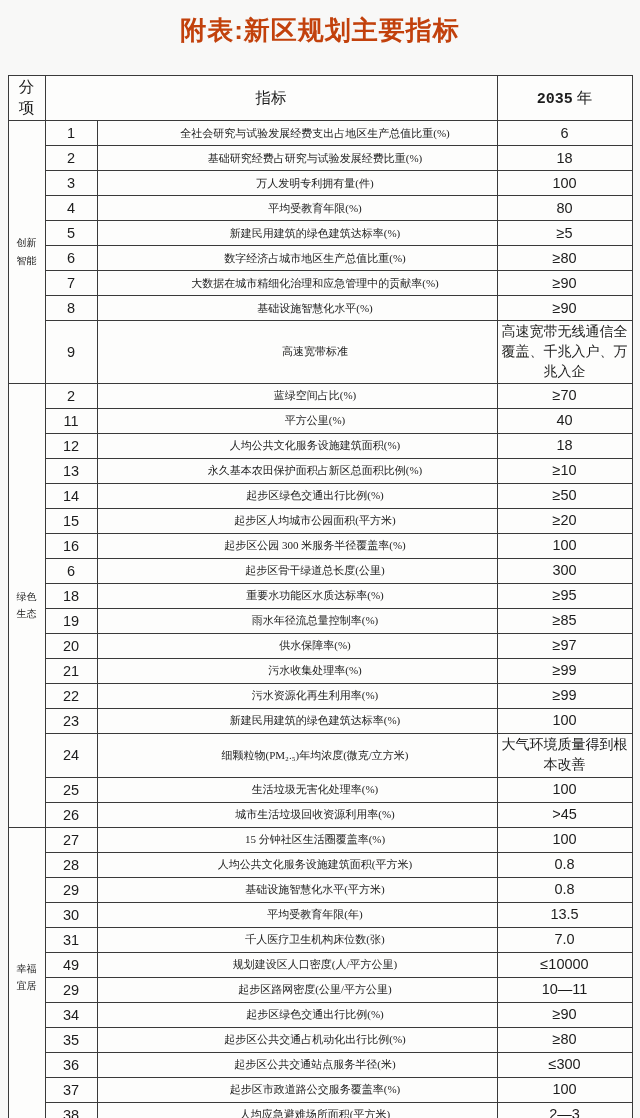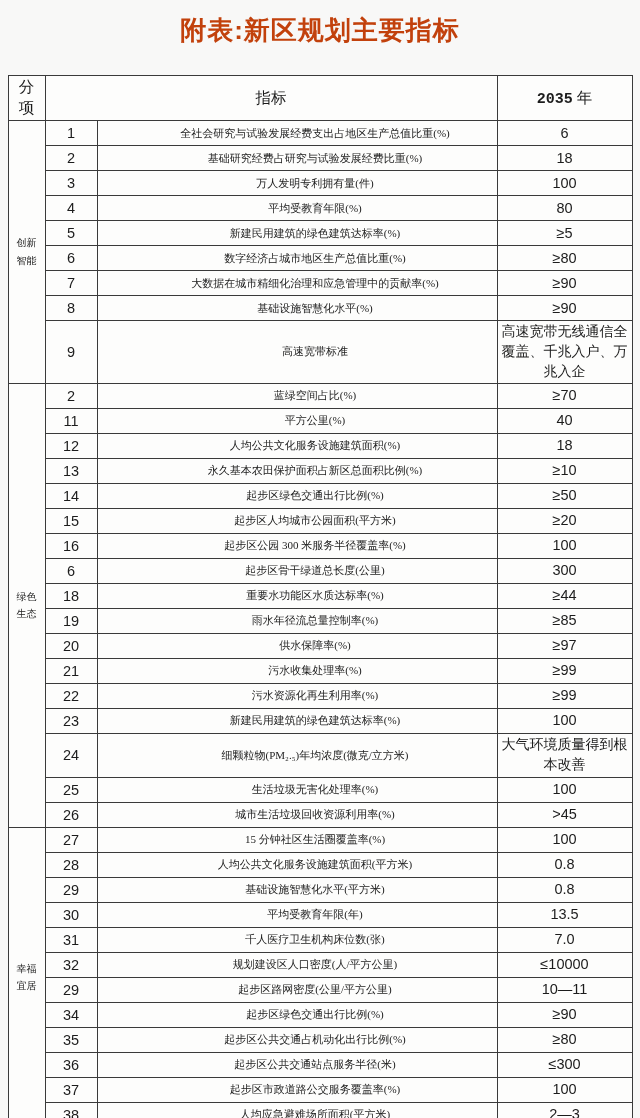--- a/index.html
+++ b/index.html
@@ -176,21 +176,21 @@
       <td class="val">100</td>
     </tr>
     <tr>
       <td class="num">6</td>
       <td class="ind">起步区骨干绿道总长度(公里)</td>
       <td class="val">300</td>
     </tr>
     <tr>
       <td class="num">18</td>
       <td class="ind">重要水功能区水质达标率(%)</td>
-      <td class="val">≥44</td>
+      <td class="val">≥95</td>
     </tr>
     <tr>
       <td class="num">19</td>
       <td class="ind">雨水年径流总量控制率(%)</td>
       <td class="val">≥85</td>
     </tr>
     <tr>
       <td class="num">20</td>
       <td class="ind">供水保障率(%)</td>
       <td class="val">≥97</td>
@@ -248,21 +248,21 @@
       <td class="num">30</td>
       <td class="ind">平均受教育年限(年)</td>
       <td class="val">13.5</td>
     </tr>
     <tr>
       <td class="num">31</td>
       <td class="ind">千人医疗卫生机构床位数(张)</td>
       <td class="val">7.0</td>
     </tr>
     <tr>
-      <td class="num">32</td>
+      <td class="num">49</td>
       <td class="ind">规划建设区人口密度(人/平方公里)</td>
       <td class="val">≤10000</td>
     </tr>
     <tr>
       <td class="num">29</td>
       <td class="ind">起步区路网密度(公里/平方公里)</td>
       <td class="val">10—11</td>
     </tr>
     <tr>
       <td class="num">34</td>

